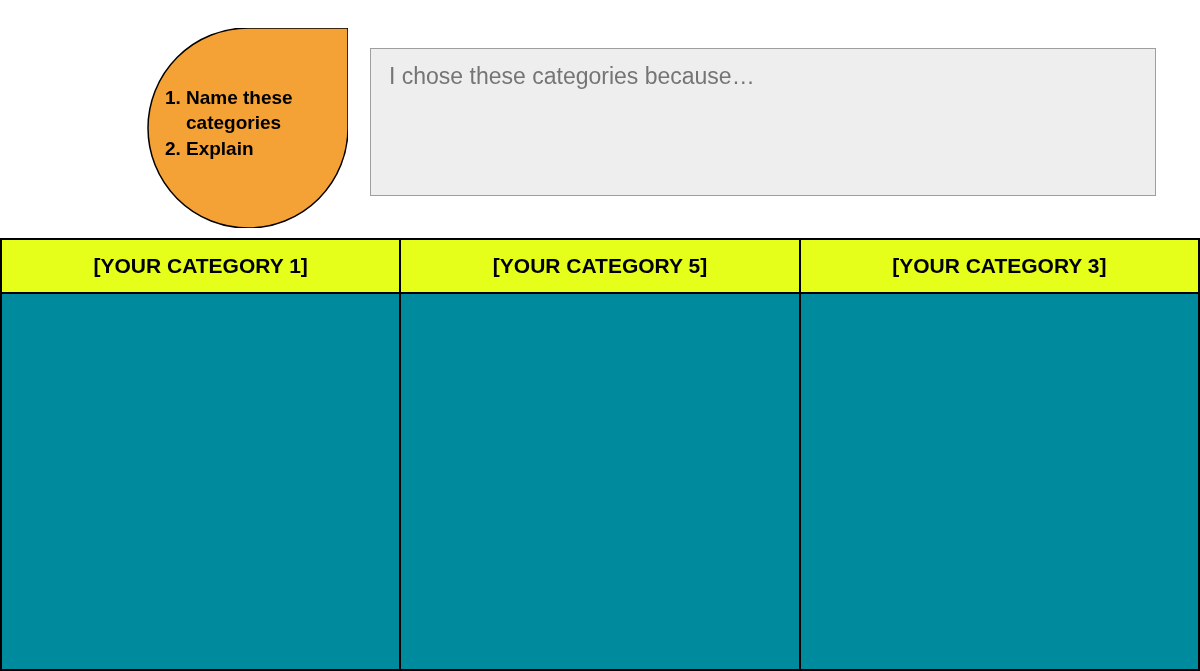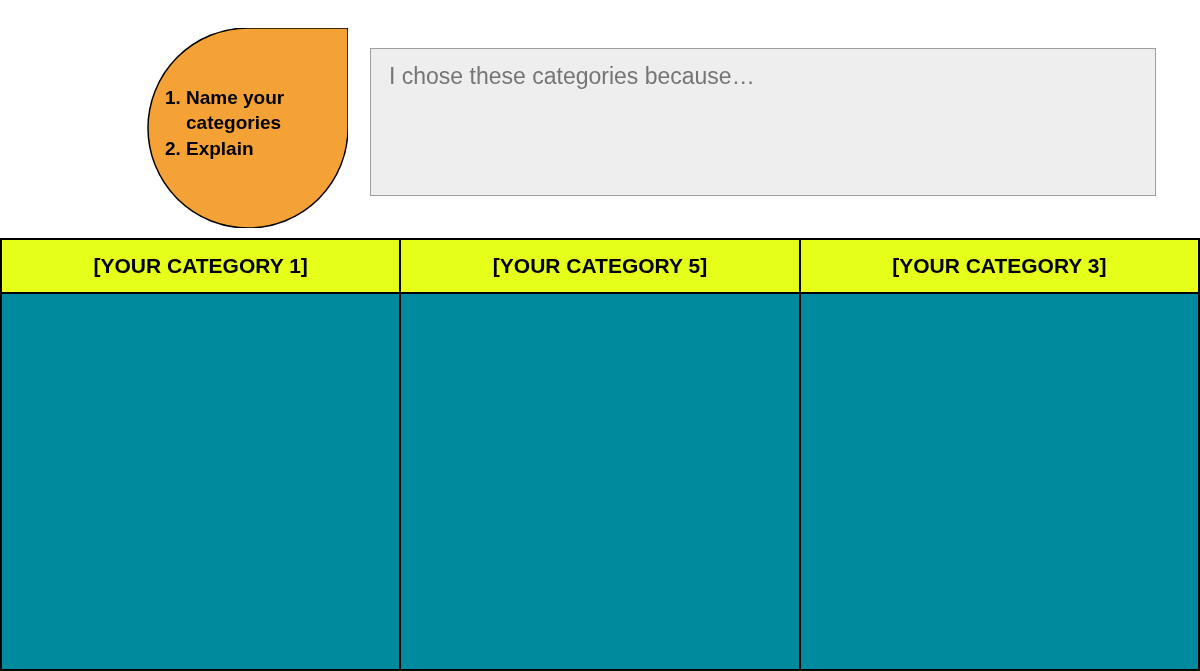--- a/index.html
+++ b/index.html
@@ -90,21 +90,21 @@
 </head>
 <body>
 
 <div class="top-section">
   <div class="teardrop">
     <svg viewBox="0 0 240 200">
       <path d="M 240 0 L 240 100 A 100 100 0 1 1 140 0 Z" fill="#f4a135" stroke="#000" stroke-width="1.5"></path>
     </svg>
     <div class="teardrop-content">
       <ol>
-        <li>Name your categories</li>
+        <li>Name these categories</li>
         <li>Explain</li>
       </ol>
     </div>
   </div>
 
   <textarea class="explanation-box" placeholder="I chose these categories because…" style=""></textarea>
 </div>
 
 <table class="category-table">
   <thead>

